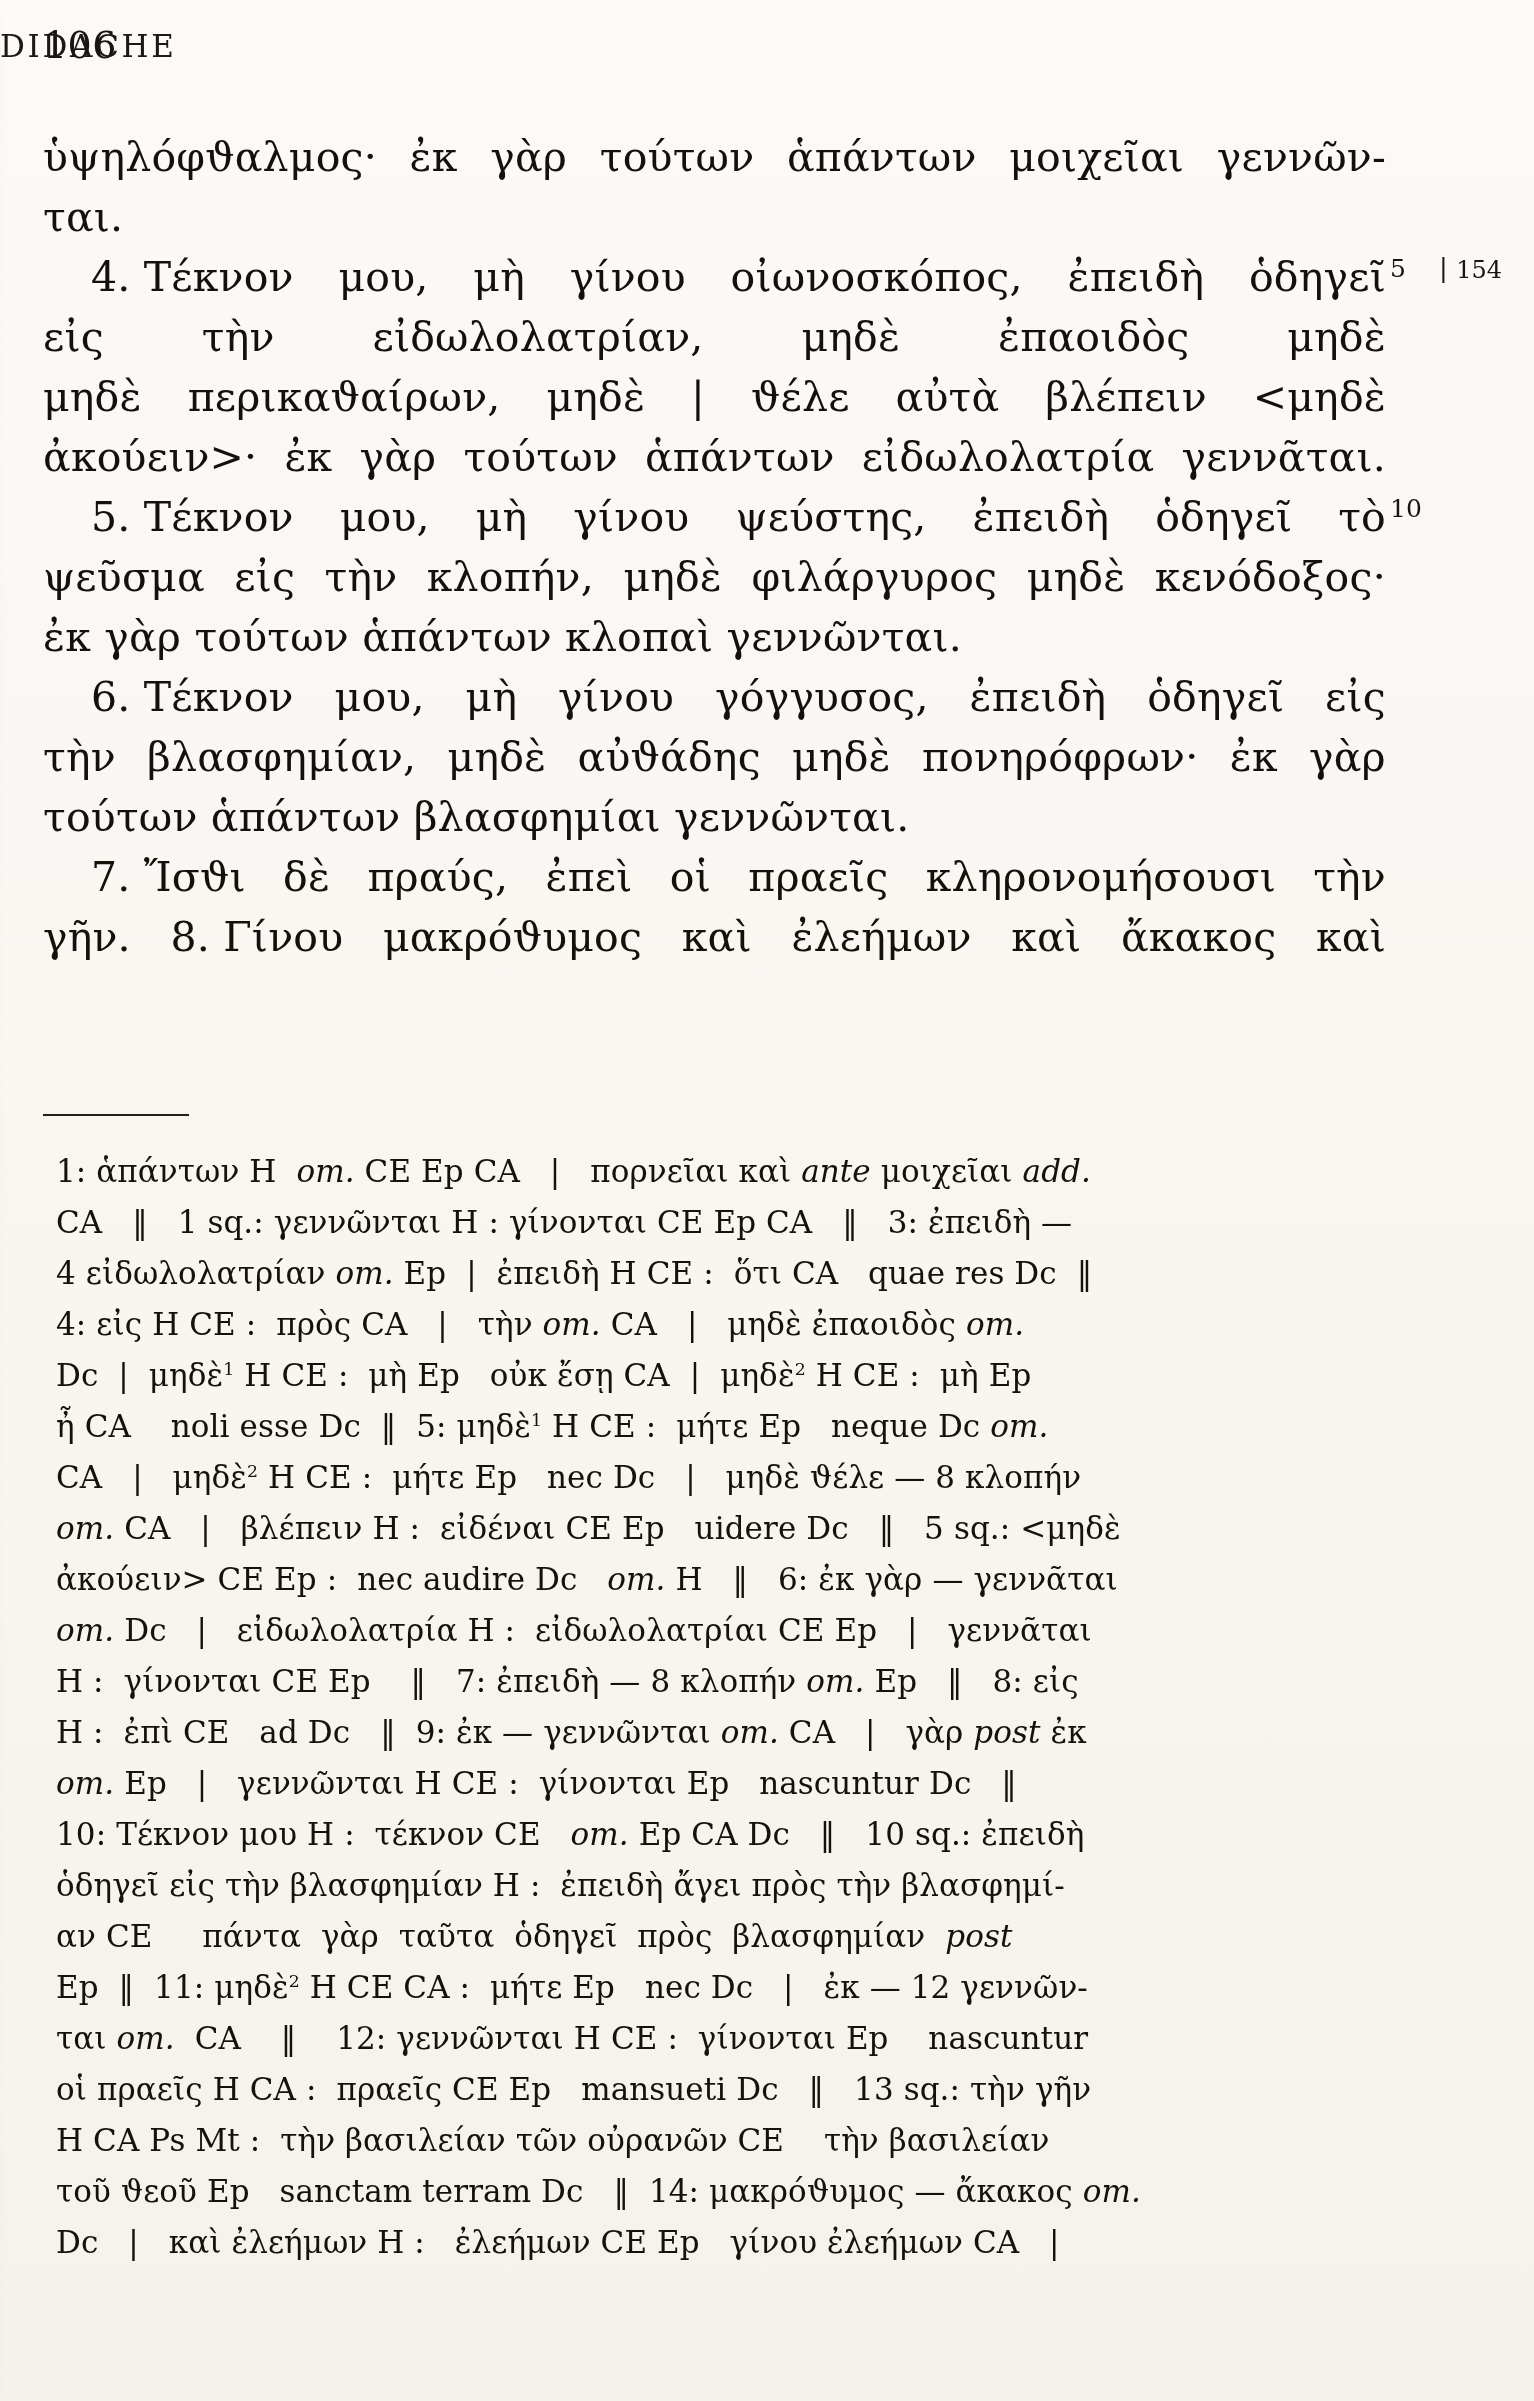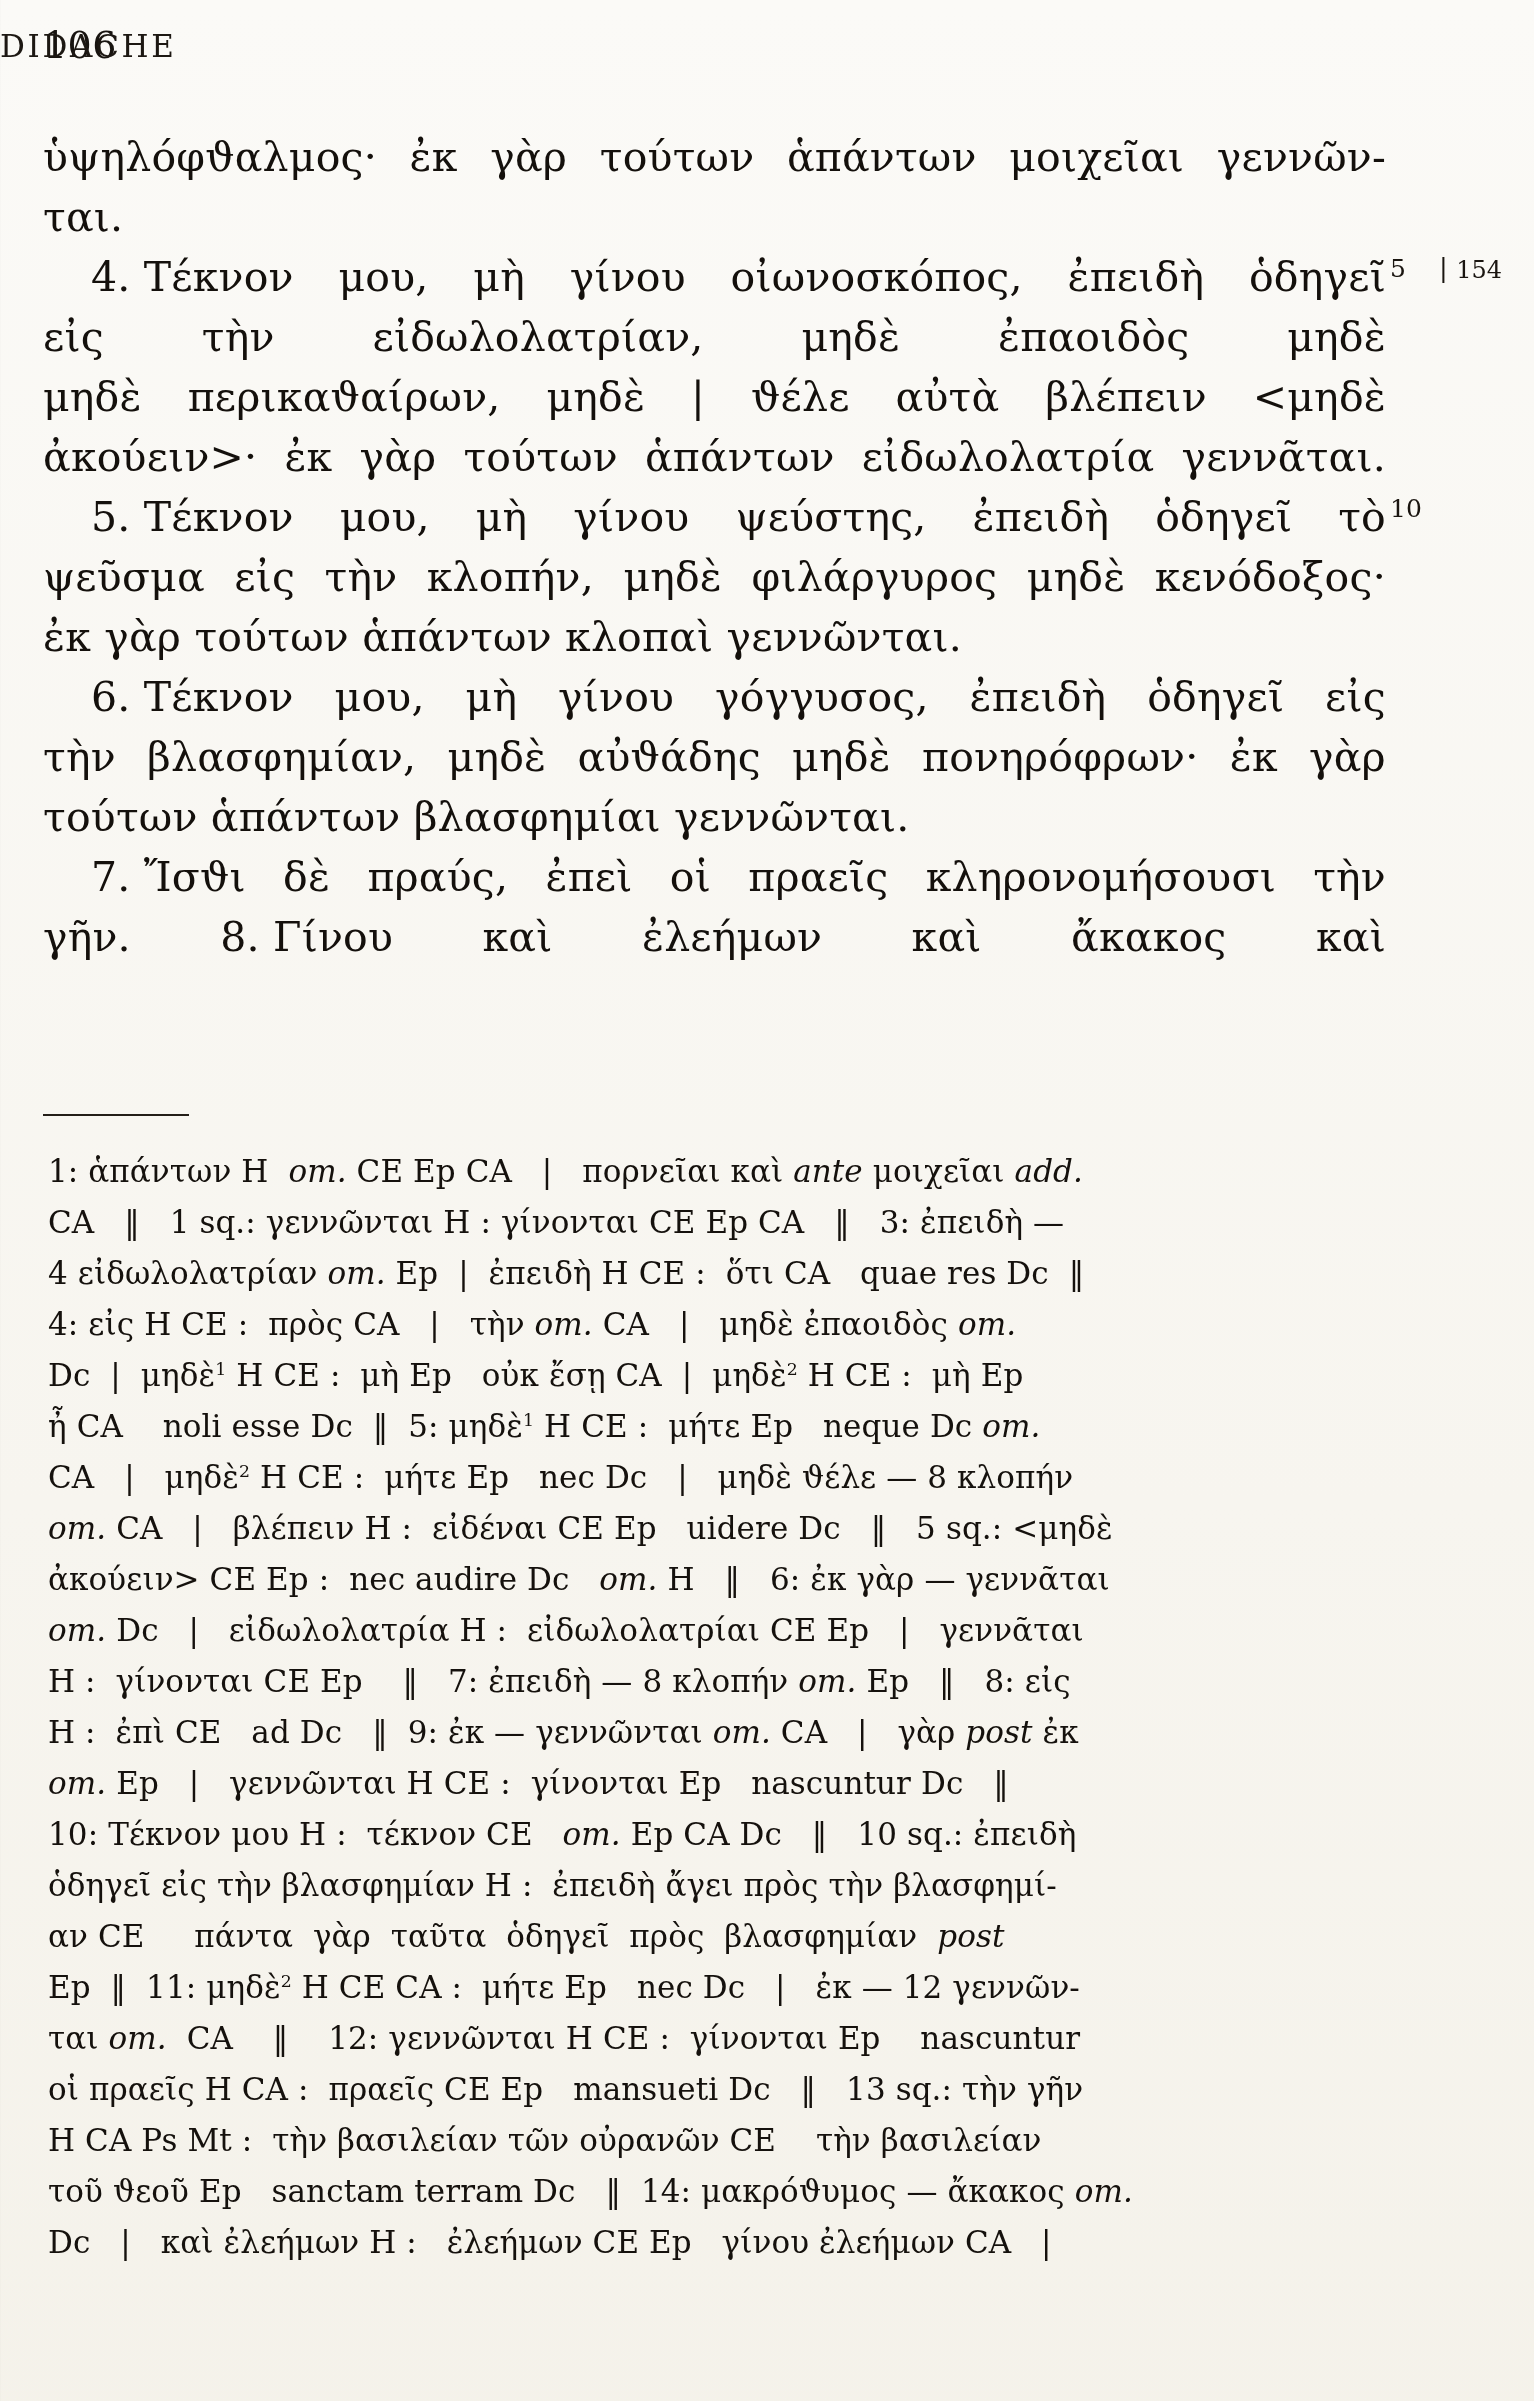--- a/index.html
+++ b/index.html
@@ -111,21 +111,21 @@
     left: 43px;
     top: 1114px;
     width: 146px;
     height: 2.3px;
     background: #241e18;
   }
 
   
   .apparatus {
     position: absolute;
-    left: 48px;
+    left: 56px;
     top: 1146px;
     width: 1416px;
     font-size: 31px;
   }
   .aline {
     height: 51px;
     line-height: 51px;
     white-space: nowrap;
     color: #15110d;
     letter-spacing: 0.1px;
@@ -249,20 +249,21 @@
         <span>πραύς,</span>
         <span>ἐπεὶ</span>
         <span>οἱ</span>
         <span>πραεῖς</span>
         <span>κληρονομήσουσι</span>
         <span>τὴν</span>
       </div>
       <div class="gline just">
         <span>γῆν.</span>
         <span>8. Γίνου</span>
+        <span>μακρόϑυμος</span>
         <span>καὶ</span>
         <span>ἐλεήμων</span>
         <span>καὶ</span>
         <span>ἄκακος</span>
         <span>καὶ</span>
       </div>
     </div>
 
   <div class="linenum ln5">5</div>
   <div class="linenum ln10">10</div>

